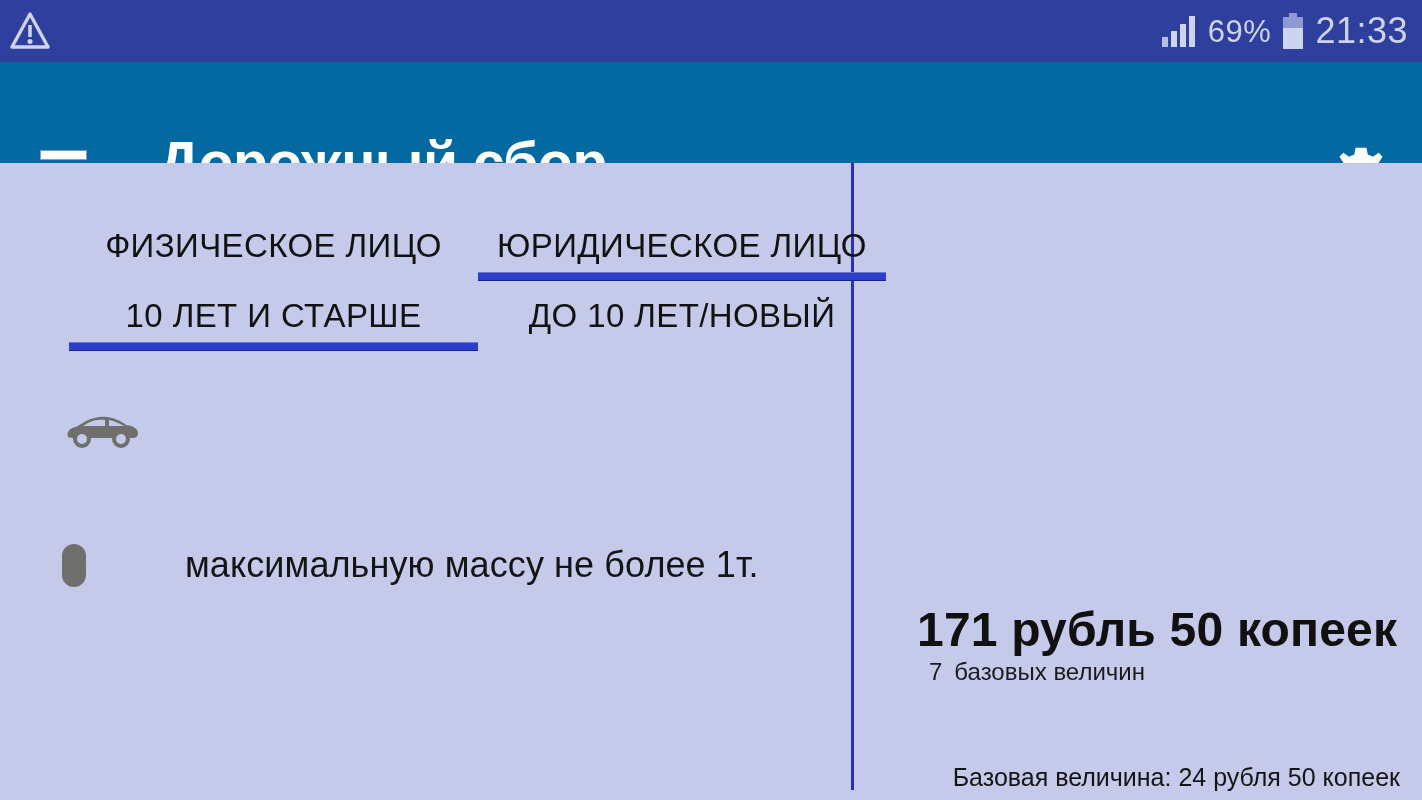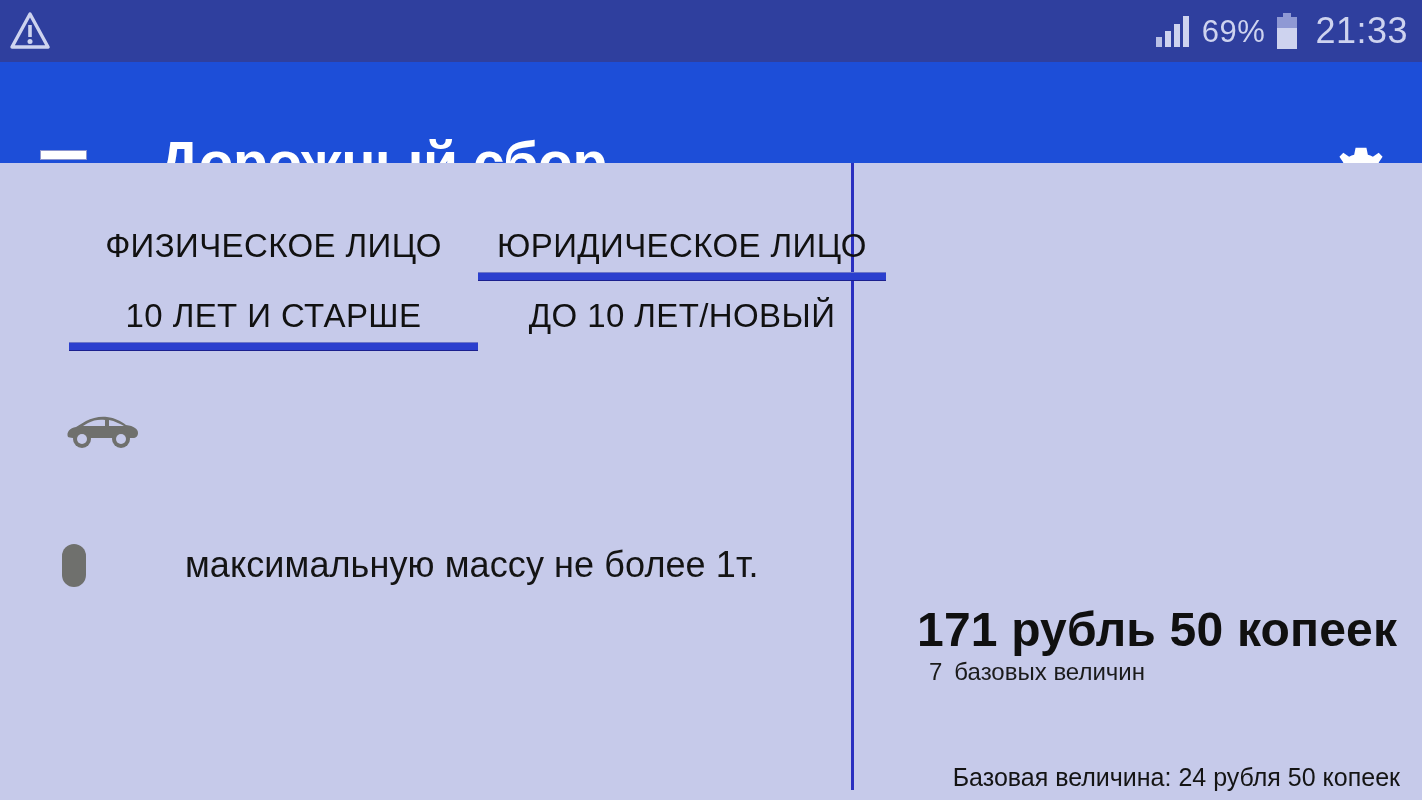--- a/index.html
+++ b/index.html
@@ -32,27 +32,27 @@
   .warn-icon { display:block; }
   .signal-icon { display:block; }
   .battery-icon { display:block; }
   .status-text {
     color:#ced3ef;
     font-size:32px;
     line-height:1;
     letter-spacing:0.5px;
   }
   .status-pct { font-size:31px; }
-  .status-clock { font-size:36px;margin-left:6px; }
+  .status-clock { font-size:36px; }
 
   
   .app-bar {
     position:absolute; top:62px; left:0;
     width:1422px; height:101px;
-    background:#1d4ed8;
+    background:#0369a1;
     display:flex; align-items:center;
   }
   .app-bar::after {
     content:"";
     position:absolute;
     left:0; top:101px;
     width:1422px; height:13px;
     background:linear-gradient(to bottom, rgba(60,70,140,0.40), rgba(150,157,205,0.0));
     pointer-events:none;
   }

